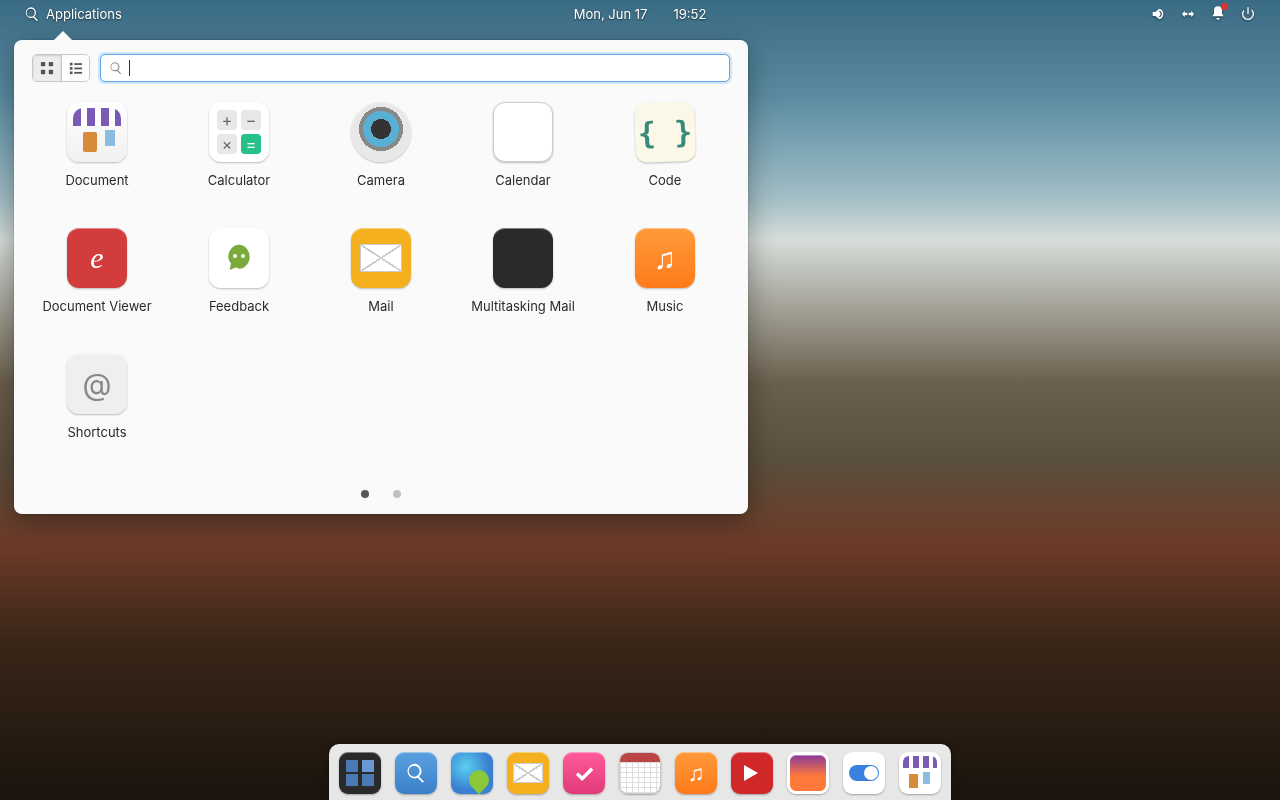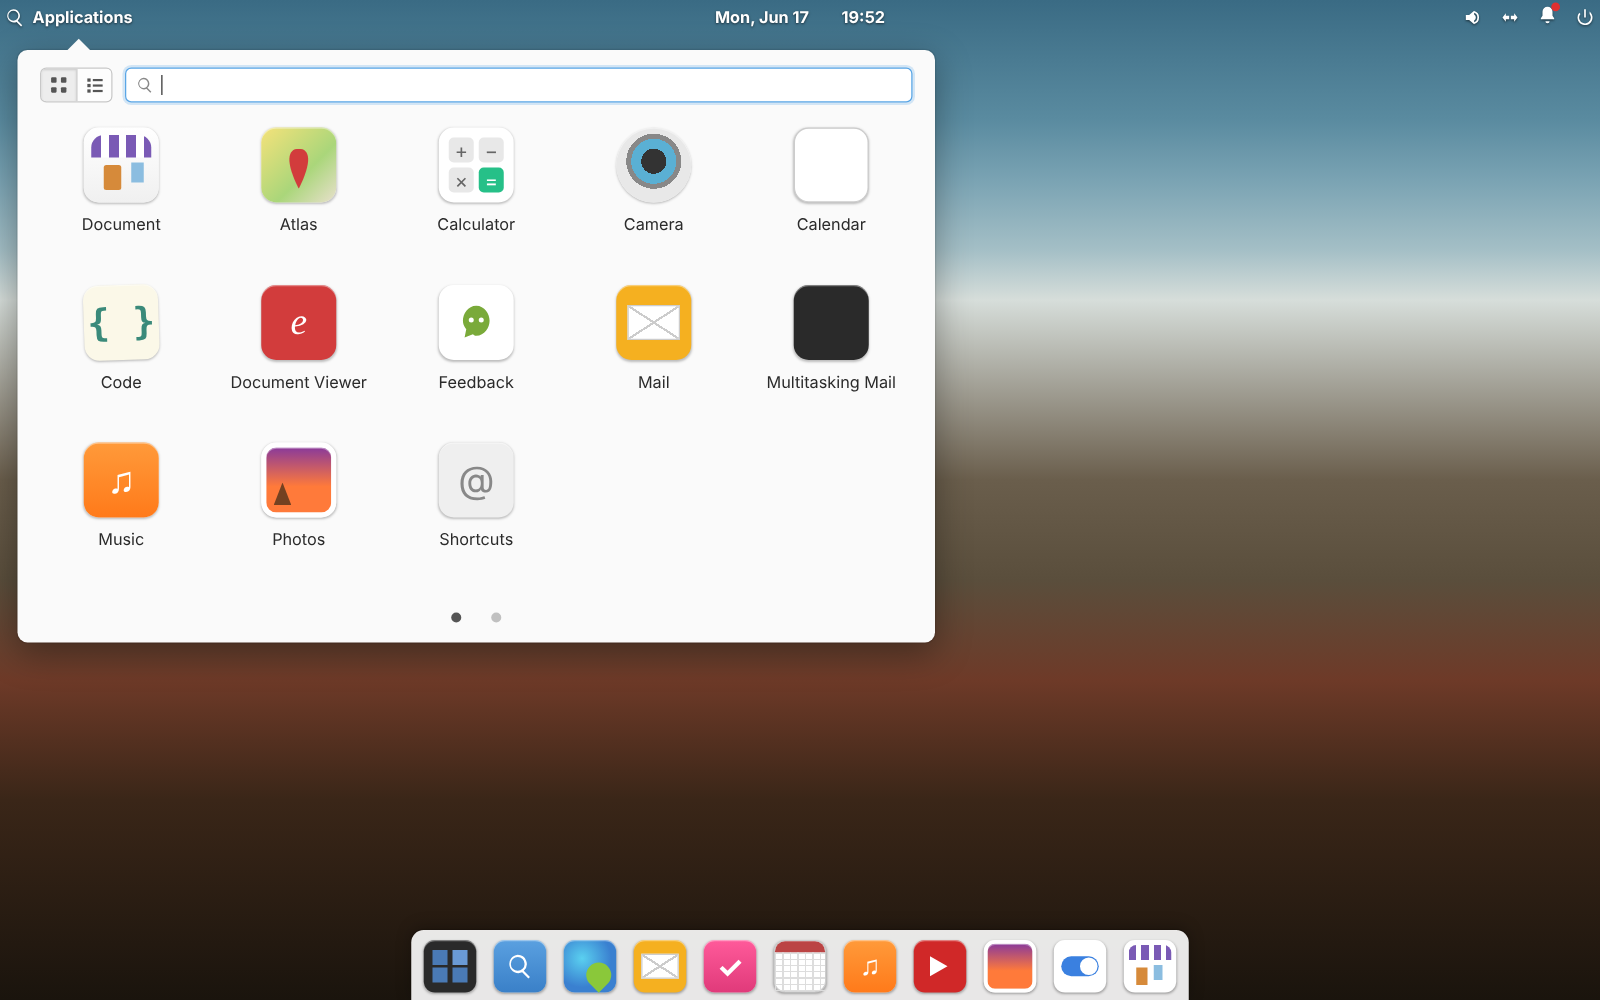--- a/index.html
+++ b/index.html
@@ -13,22 +13,22 @@
         rgba(210,218,214,0.9) 30%,
         #6a5e4c 48%, #5a4e3c 58%,
         #6e3a28 68%, #3a2618 80%,
         #1a140d 100%);
   }
 
   
   .panel {
     position: absolute; top:0; left:0; right:0; height:28px;
     display:flex; align-items:center; justify-content:space-between;
-    padding:0 4px;
-    color:#fff; font-size:13px; font-weight:700;
+    padding:0 24px;
+    color:#fff; font-size:13px; font-weight:400;
     text-shadow:0 1px 2px rgba(0,0,0,.6);
   }
   .panel-left, .panel-right { display:flex; align-items:center; gap:14px; }
   .panel-center { position:absolute; left:50%; transform:translateX(-50%); display:flex; gap:26px; }
   .panel svg { width:16px; height:16px; fill:#fff; filter:drop-shadow(0 1px 1px rgba(0,0,0,.5)); }
   .apps-btn { display:flex; align-items:center; gap:6px; cursor:pointer; }
   .notif { position:relative; }
   .notif::after { content:""; position:absolute; top:-2px; right:-2px; width:7px; height:7px; background:#e03030; border-radius:50%; }
 
   
@@ -231,24 +231,20 @@
       <input type="text" value="" style="">
     </div>
   </div>
 
   <div class="grid">
     <div class="app">
       <div class="icon i-appcenter"></div>
       <span class="label">Document</span>
     </div>
     <div class="app">
-      <div class="icon i-atlas"></div>
-      <span class="label">Atlas</span>
-    </div>
-    <div class="app">
       <div class="icon i-calc">
           <span>+</span>
           <span>−</span>
           <span>×</span>
           <span class="eq">=</span>
         </div>
       <span class="label">Calculator</span>
     </div>
     <div class="app">
       <div class="icon i-cam"></div>
@@ -289,24 +285,20 @@
           <span></span>
           <span></span>
         </div>
       <span class="label">Multitasking Mail</span>
     </div>
     <div class="app">
       <div class="icon i-music">♫</div>
       <span class="label">Music</span>
     </div>
     <div class="app">
-      <div class="icon i-photos"></div>
-      <span class="label">Photos</span>
-    </div>
-    <div class="app">
       <div class="icon i-short">@</div>
       <span class="label">Shortcuts</span>
     </div>
   </div>
 
   <div class="pager">
     <span class="active"></span>
     <span></span>
   </div>
 </div>

